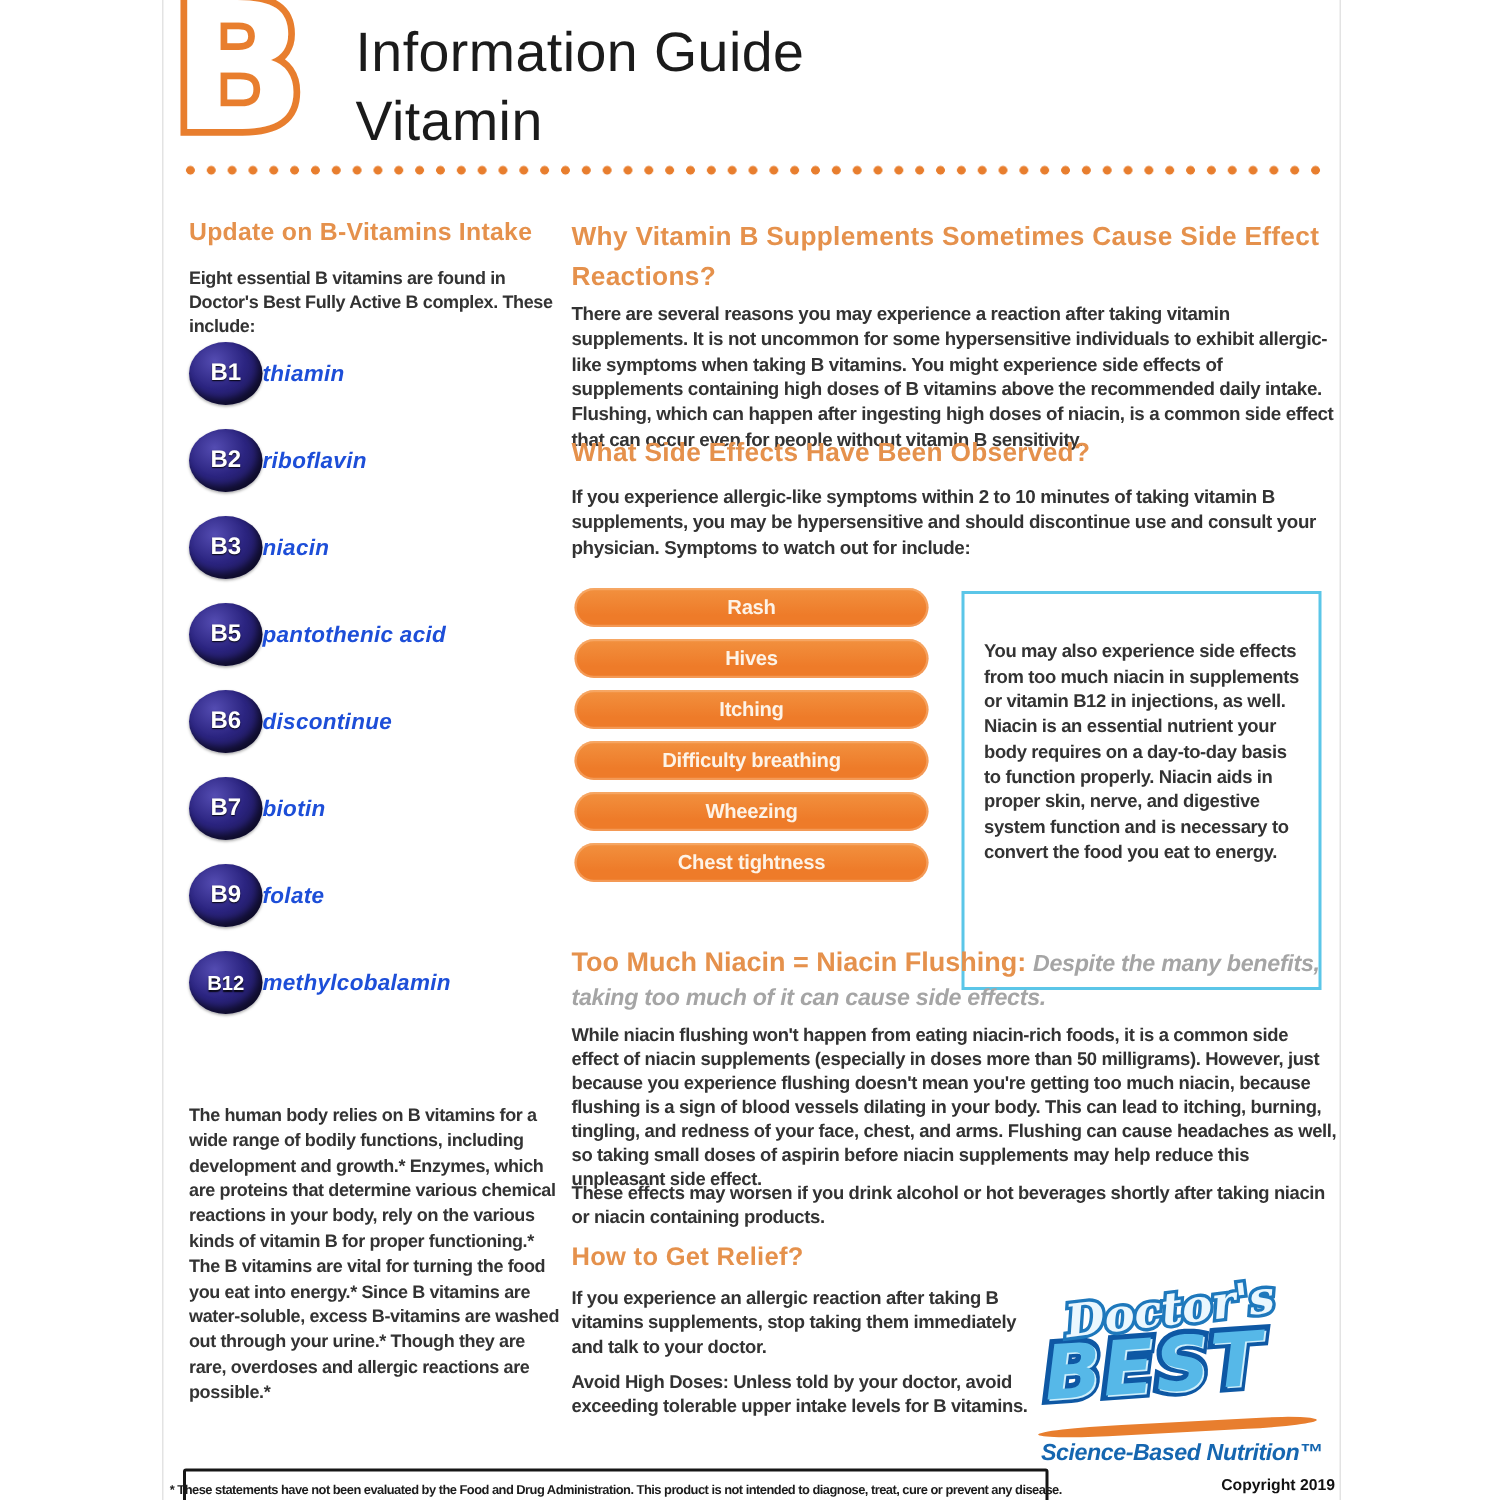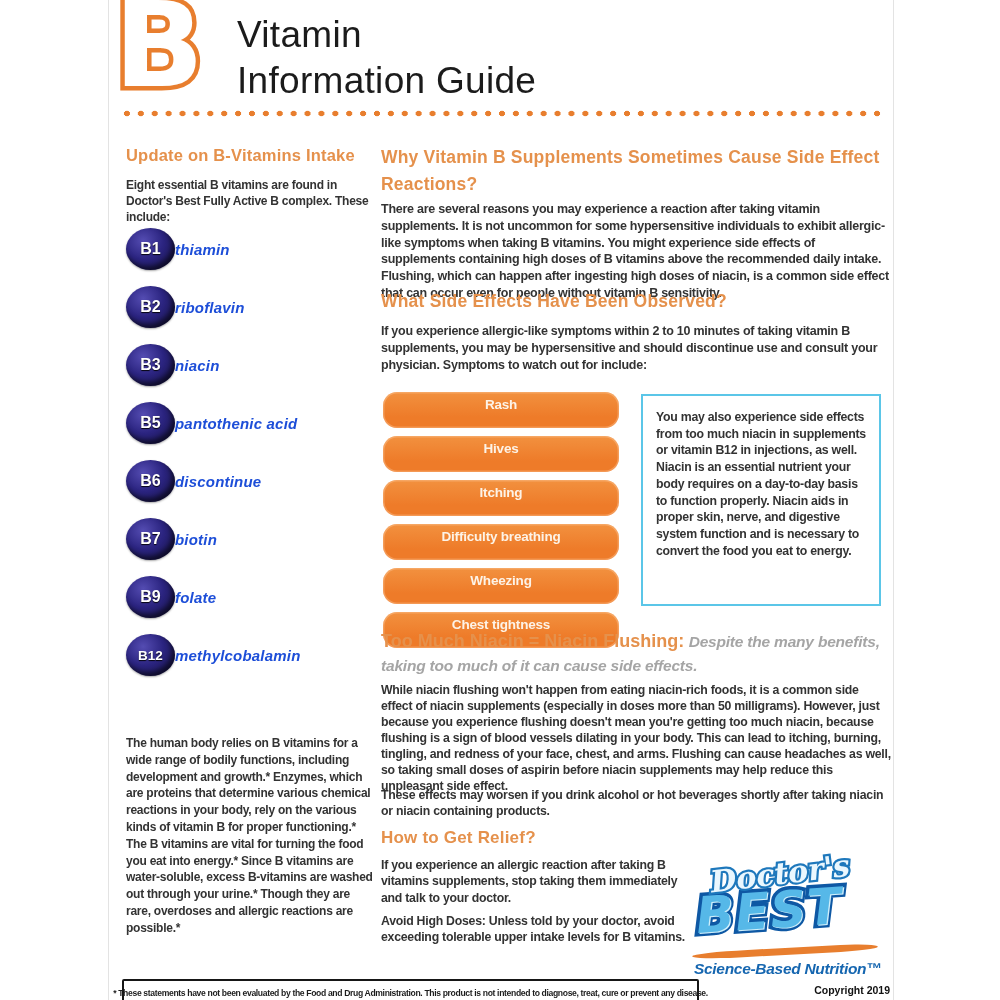--- a/index.html
+++ b/index.html
@@ -37,26 +37,26 @@
   .vit-name { font-style:italic; font-weight:bold; font-size:15px; color:#1d4ed8; letter-spacing:0.2px; }
   .lc-body { left:126px; top:735px; width:247px; font-size:12px; line-height:1.4; }
 
   
   .rc-h1 { left:381px; top:144px; width:508px; font-size:17.5px; line-height:1.55; }
   .rc-p1 { left:381px; top:201px; width:510px; font-size:12.5px; line-height:1.34; }
   .rc-h2 { left:381px; top:291px; font-size:17.5px; }
   .rc-p2 { left:381px; top:323px; width:510px; font-size:12.5px; line-height:1.34; }
 
   .pills { left:383px; top:392px; width:236px; }
-  .pill { height:36px; margin-bottom:8px; border-radius:14px;
+  .pill { height:26px; margin-bottom:8px; border-radius:14px;
           background: linear-gradient(180deg,#f2913f 0%, #ee7b29 70%);
           box-shadow: inset 0 0 0 1.5px rgba(255,210,170,0.35);
           color:#fdf3e7; font-weight:bold; font-size:13.5px; text-align:center; line-height:26px; letter-spacing:-0.2px; }
 
-  .callout { left:641px; top:394px; width:240px; height:212px; border:2.5px solid #5bc6e8; background:#fff; padding:13px 13px; }
+  .callout { left:641px; top:394px; width:240px; height:266px; border:2.5px solid #5bc6e8; background:#fff; padding:30px 13px; }
   .callout p { font-size:12.3px; line-height:1.36; font-weight:bold; color:#333; letter-spacing:-0.25px; }
   .callout p + p { }
 
   .sec3-head { left:381px; top:628px; width:510px; line-height:1.45; }
   .sec3-head .o { font-size:18px; font-weight:bold; color:#e5914c; }
   .sec3-head .g { font-size:15.5px; font-weight:bold; font-style:italic; color:#a5a5a5; letter-spacing:-0.2px; }
   .sec3-p1 { left:381px; top:683px; width:512px; font-size:12.3px; line-height:1.3; }
   .sec3-p2 { left:381px; top:788px; width:512px; font-size:12.3px; line-height:1.3; }
   .rc-h4 { left:381px; top:828px; font-size:17px; }
   .rc-p4 { left:381px; top:857px; width:318px; font-size:12.3px; line-height:1.34; }
@@ -89,22 +89,22 @@
 
 
 <div class="edge" style="left:108px"></div>
 <div class="edge" style="left:893px"></div>
 
 
 <div class="abs logo-b stack">
   <span class="stroke">B</span><span class="fill">B</span>
 </div>
 <div class="abs page-title">
+  <div>Information Guide</div>
   <div>Vitamin</div>
-  <div>Information Guide</div>
 </div>
 <div class="abs dots"></div>
 
 
 <div class="abs lc-head h-orange">Update on B-Vitamins Intake</div>
 <div class="abs lc-intro body-txt">Eight essential B vitamins are found in Doctor's Best Fully Active B complex. These include:</div>
 
 <ul class="abs vit-list">
   <li class="vit-item">
       <span class="badge">B1</span>

